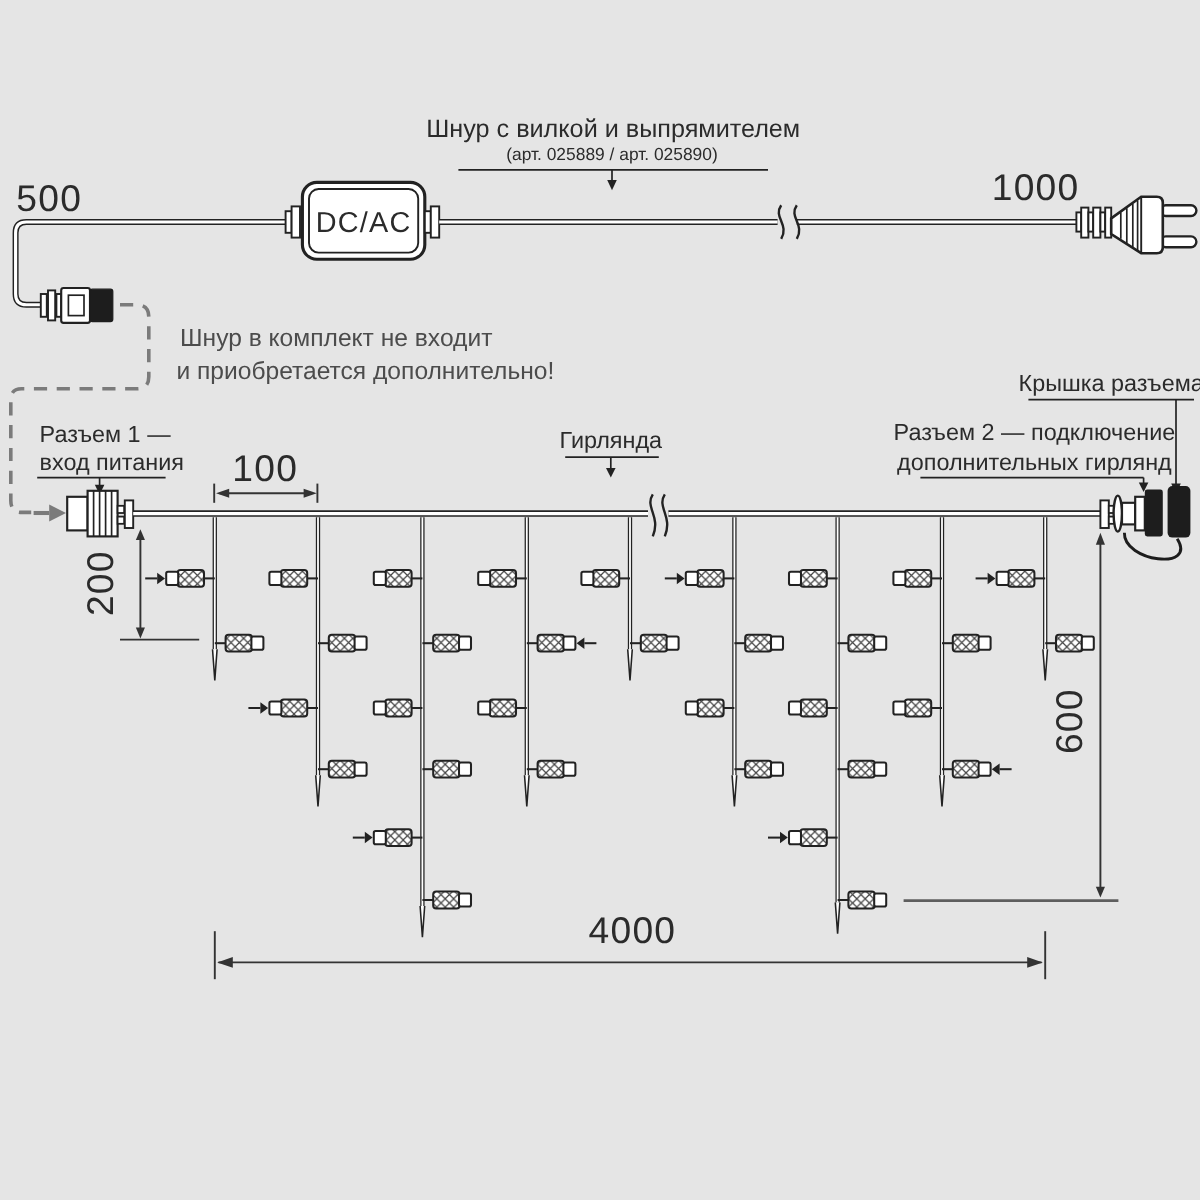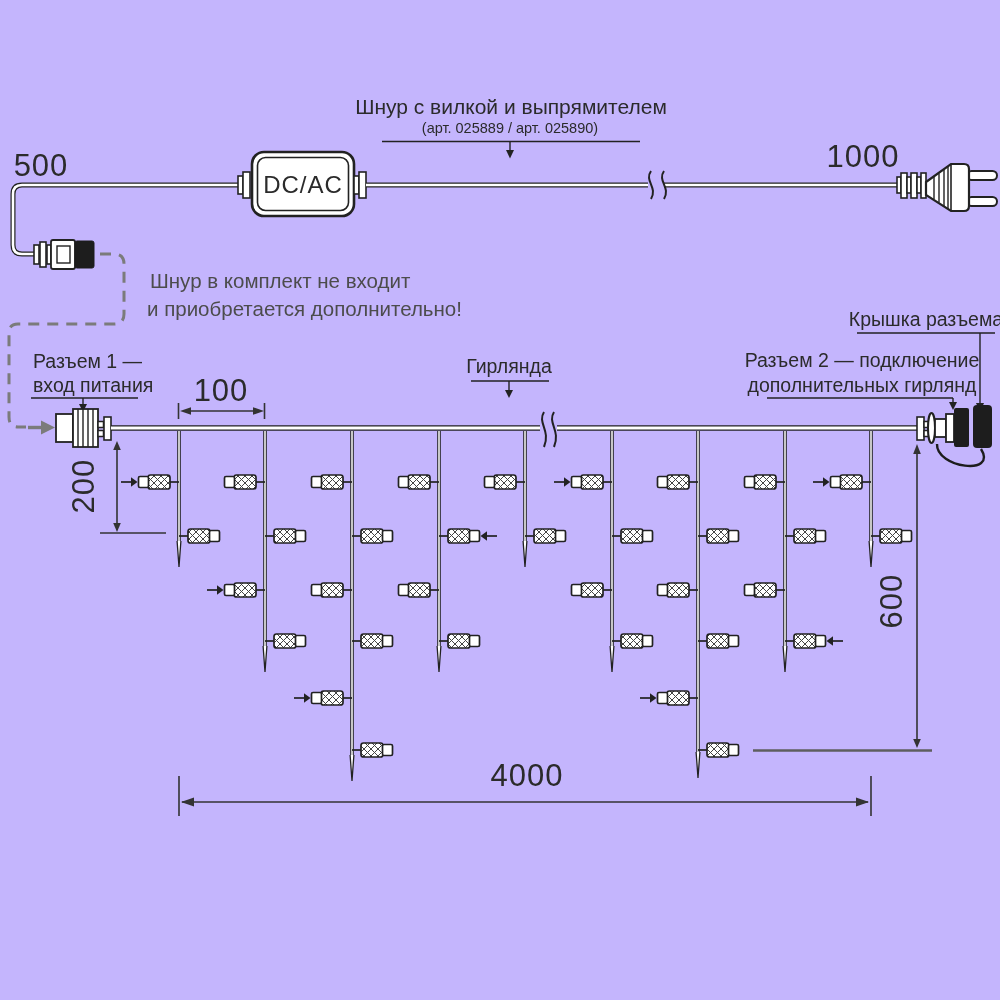--- a/index.html
+++ b/index.html
@@ -1,16 +1,16 @@
 <!DOCTYPE html>
 <html><head>
 <meta charset="utf-8">
 <style>
   html,body{margin:0;padding:0;background:#ffffff;}
-  #stage{position:relative;width:1000px;height:1000px;background:#c4b5fd;overflow:hidden;}
+  #stage{position:relative;width:1000px;height:1000px;background:#e5e5e5;overflow:hidden;}
   svg{display:block;}
   text{font-family:"Liberation Sans", sans-serif;fill:#2b2b2b;}
   .num{font-size:31px;letter-spacing:1px;}
   .lbl{font-size:19.5px;}
   .gray{fill:#4c4c4c;}
 </style>
 </head>
 <body>
 
 <div id="stage">

